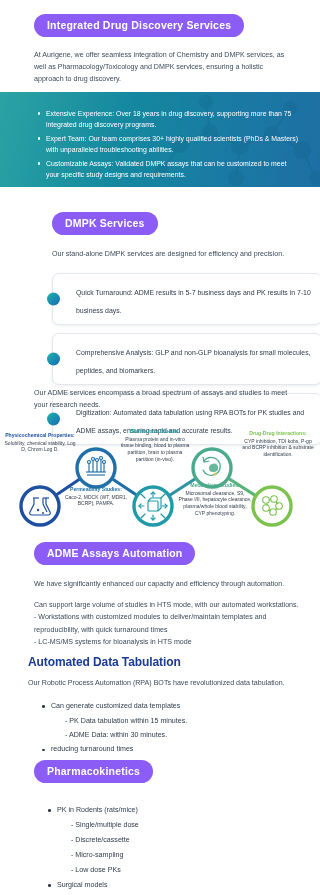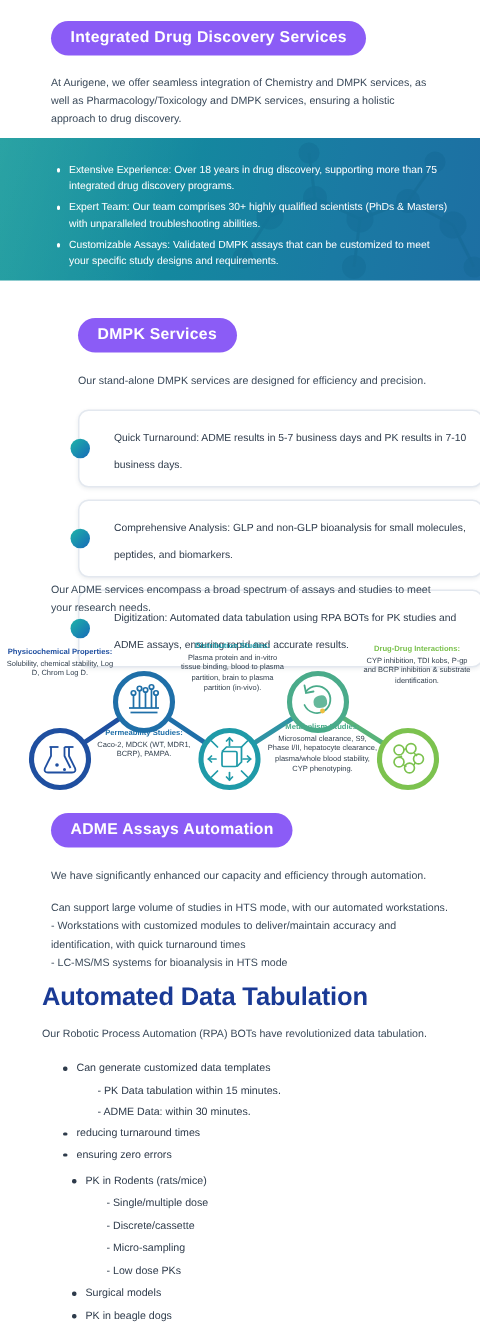--- a/index.html
+++ b/index.html
@@ -103,21 +103,21 @@
   
   .sec-auto { position:absolute; left:34px; top:542px; width:272px; }
   .sec-auto .para { margin-top:13px; }
   .sec-auto .para.b2 { margin-top:9px; }
   .sec-auto .para.b3 { margin-top:0px; }
 
   
   .sec-tab { position:absolute; left:28px; top:655px; width:278px; }
   .h2 {
     color:#1a3a95;
-    font-size:17px;
+    font-size:12px;
     font-weight:bold;
     letter-spacing:-.1px;
   }
   .sec-tab .para { margin-top:8px; }
   .sec-tab ul { list-style:none; margin-top:12px; padding-left:23px; }
   .sec-tab li {
     position:relative; font-size:7.1px; line-height:1.6;
     color:#2e3b4b; margin-bottom:3px; font-weight:500;
   }
   .sec-tab li.bullet:before {
@@ -323,37 +323,38 @@
     <div style="position:absolute;left:240px;top:2px;width:76px;text-align:center;">
       <div class="dlabel" style="font-size:5.1px;color:#7cc24f;line-height:1.3;">Drug-Drug Interactions:</div>
       <div style="font-size:5px;color:#33414f;line-height:1.35;margin-top:1px;">CYP inhibition, TDI kobs, P-gp and BCRP inhibition &amp; substrate identification.</div>
     </div>
   </div>
 
   <section class="sec-auto">
     <div class="pill">ADME Assays Automation</div>
     <p class="para">We have significantly enhanced our capacity and efficiency through automation.</p>
     <p class="para b2">Can support large volume of studies in HTS mode, with our automated workstations.</p>
-    <p class="para b3" style="white-space:pre-line;">- Workstations with customized modules to deliver/maintain accuracy and identification, with  quick turnaround times
+    <p class="para b3" style="white-space:pre-line;">- Workstations with customized modules to deliver/maintain templates and reproducibility, with  quick turnaround times
 - LC-MS/MS systems for bioanalysis in HTS mode</p>
   </section>
 
   <section class="sec-tab">
     <h2 class="h2">Automated Data Tabulation</h2>
     <p class="para">Our Robotic Process Automation (RPA) BOTs have revolutionized data tabulation.</p>
     <ul>
       <li class="bullet">Can generate customized data templates</li>
       <li class="sub">- PK Data tabulation within 15 minutes.</li>
       <li class="sub">- ADME Data: within 30 minutes.</li>
       <li class="bullet">reducing turnaround times</li>
       <li class="bullet">ensuring zero errors</li>
     </ul>
   </section>
 
   <section class="sec-pk">
+    <div class="pill">Pharmacokinetics</div>
     <ul>
       <li class="bullet">PK in Rodents (rats/mice)</li>
       <li class="sub">- Single/multiple dose</li>
       <li class="sub">- Discrete/cassette</li>
       <li class="sub">- Micro-sampling</li>
       <li class="sub">- Low dose PKs</li>
       <li class="bullet">Surgical models</li>
       <li class="bullet">PK in beagle dogs</li>
 
     </ul>

